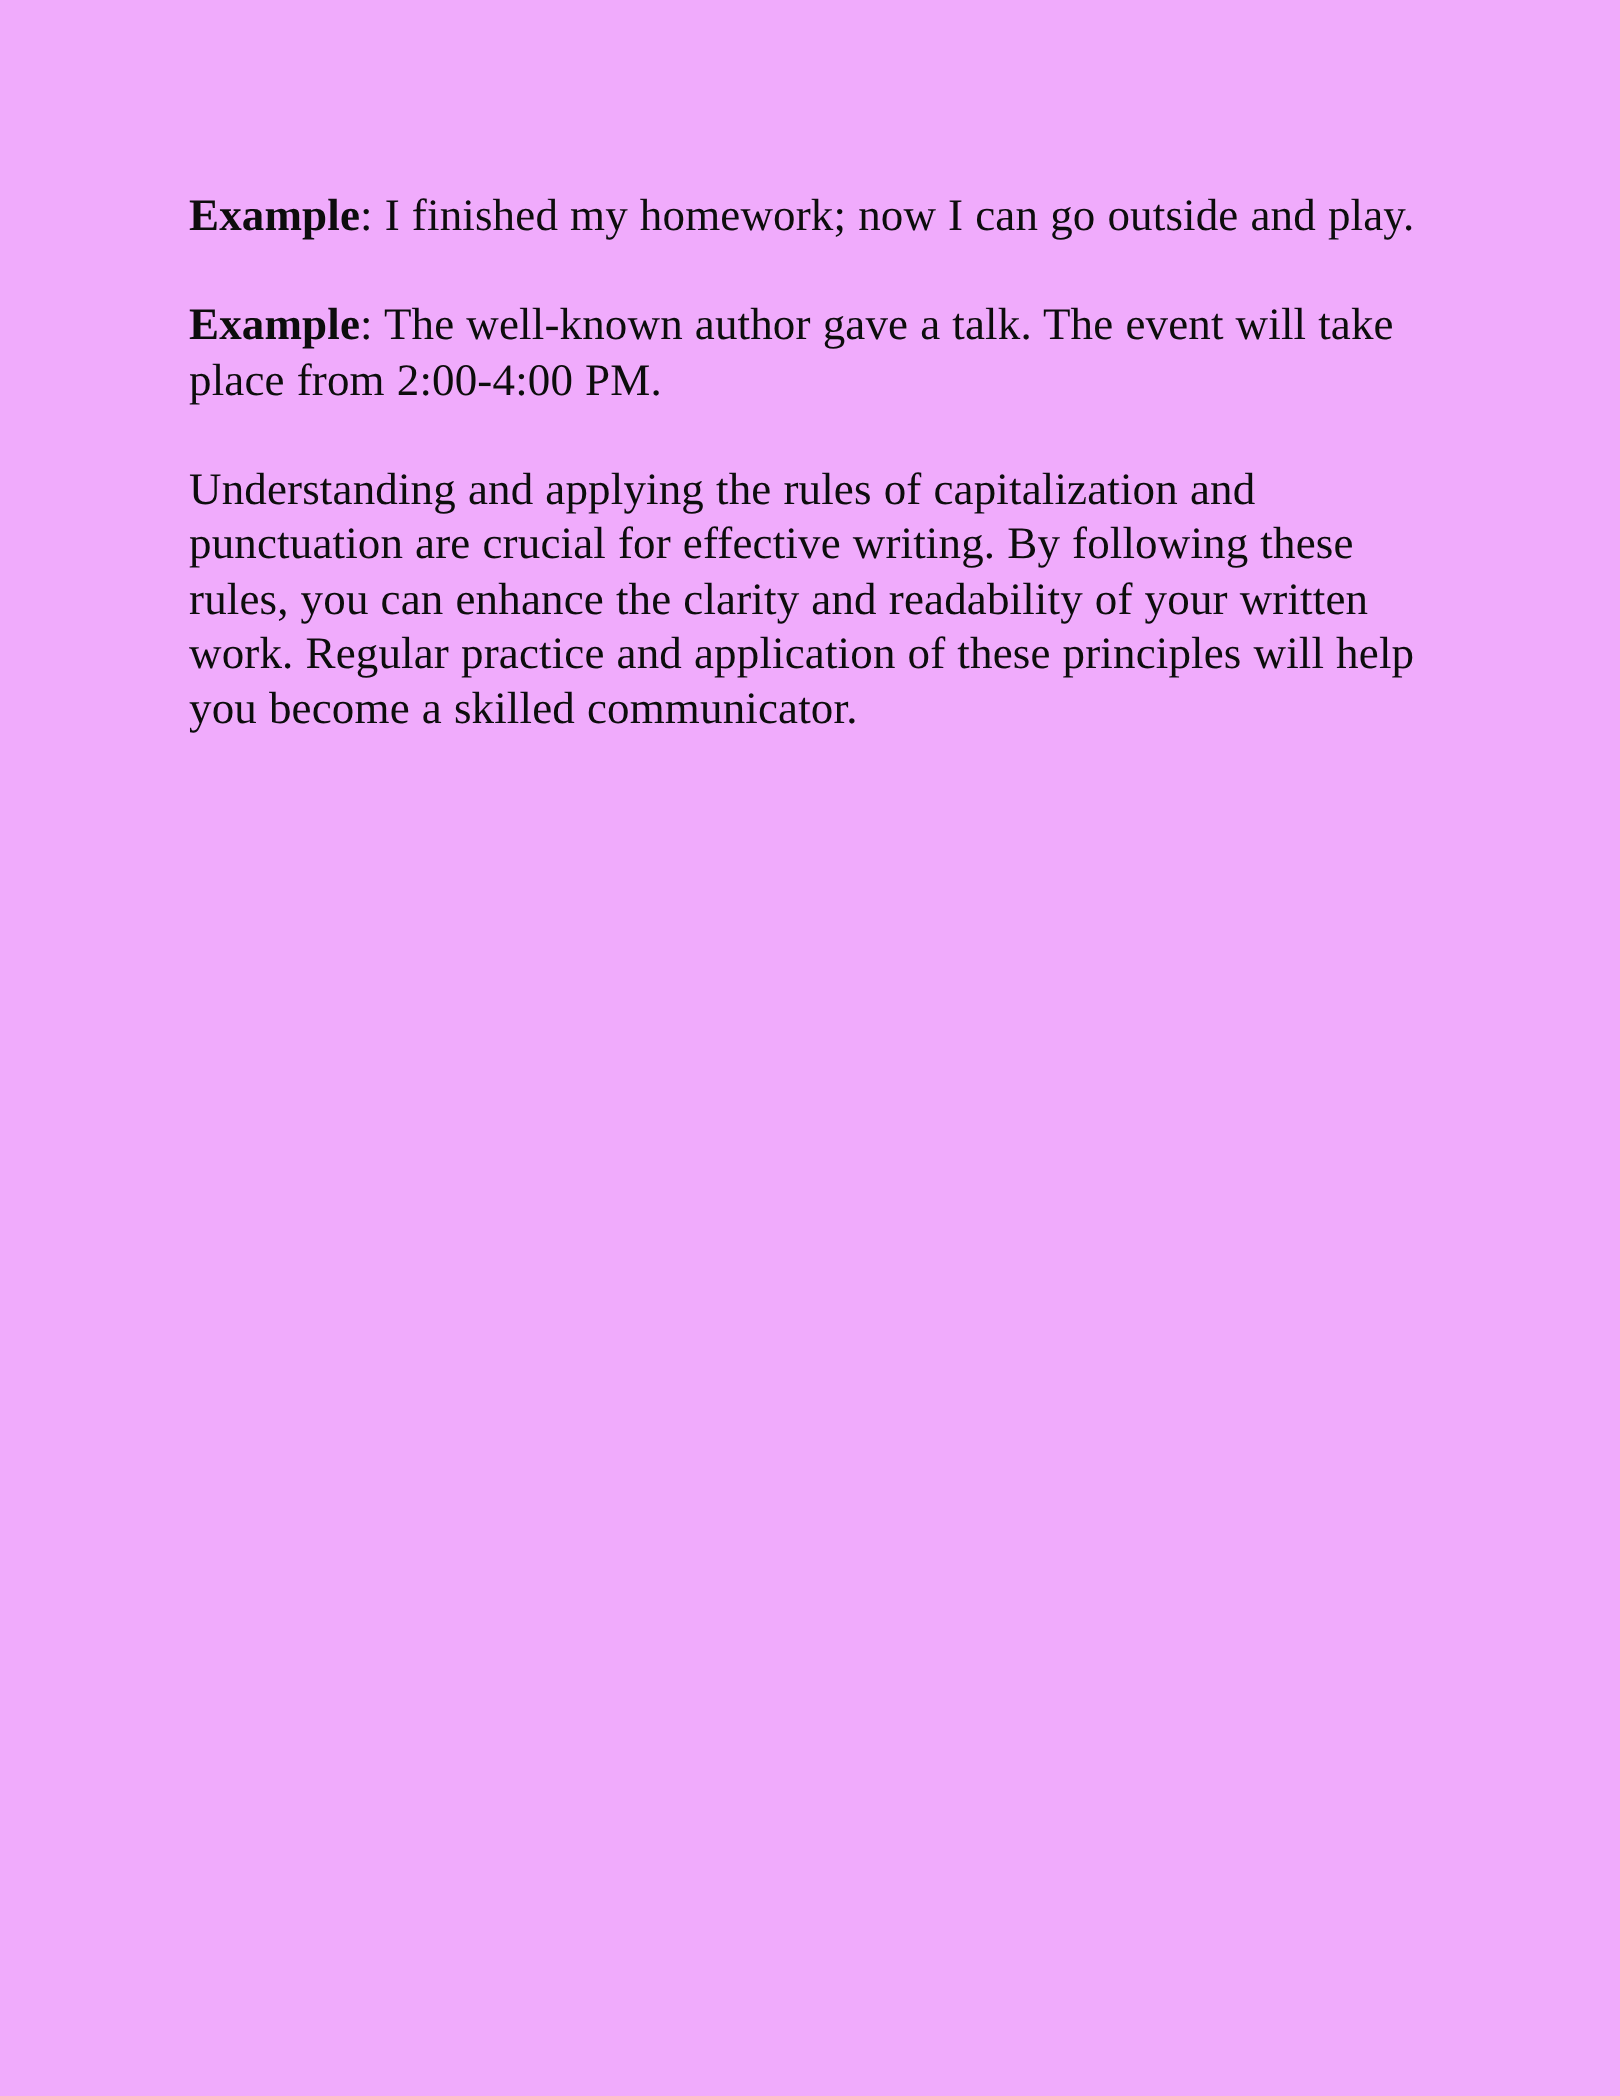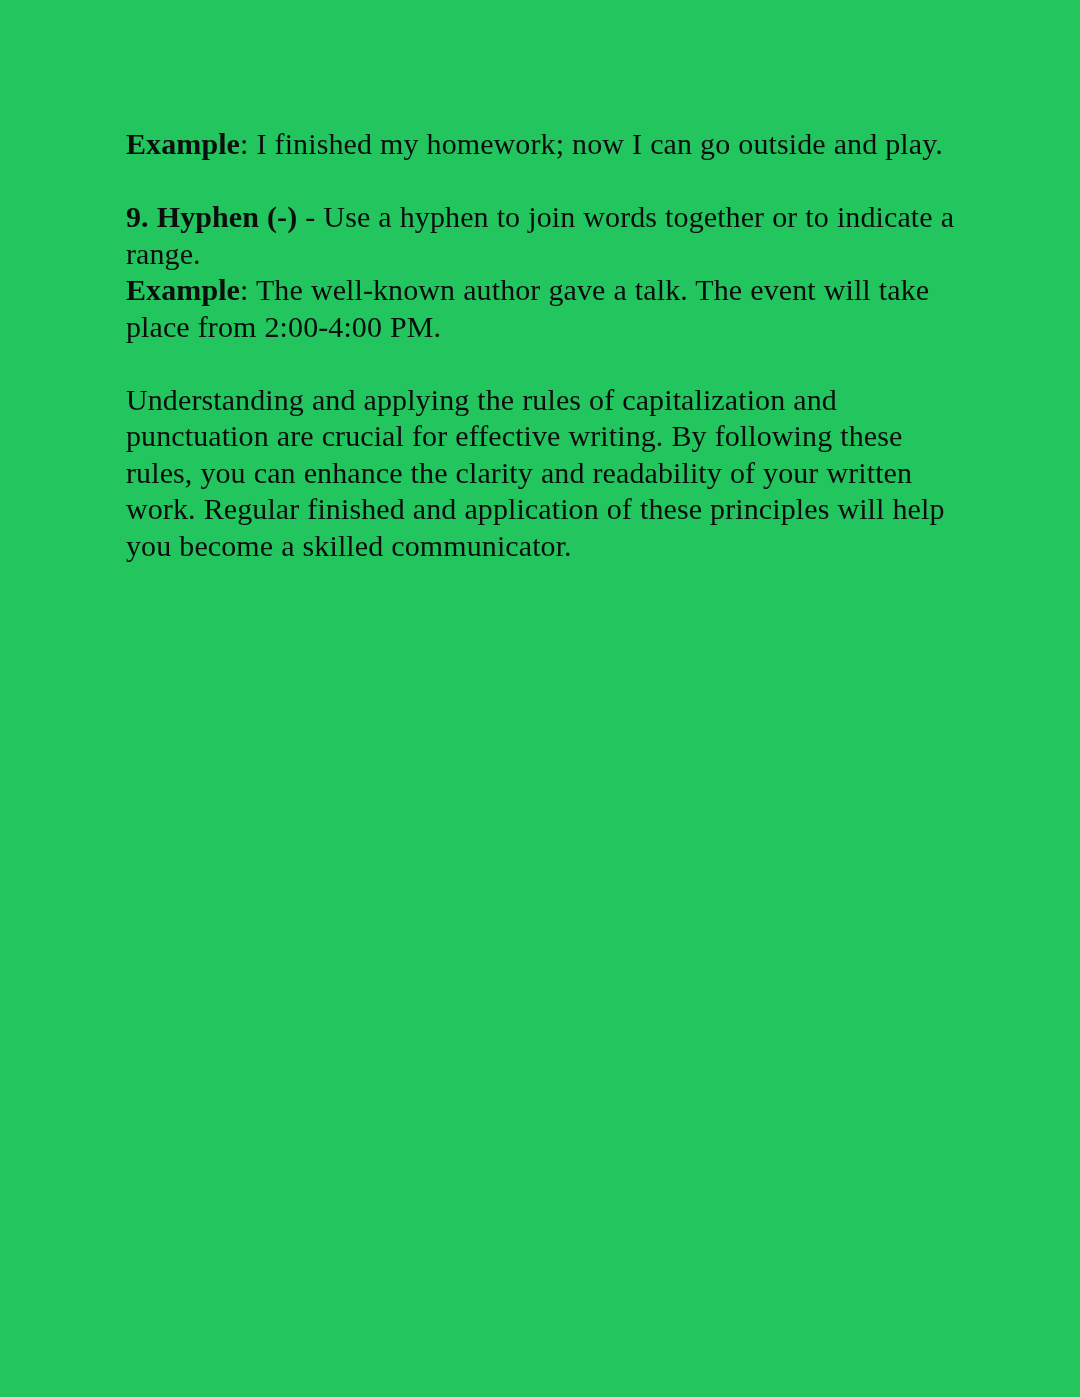--- a/index.html
+++ b/index.html
@@ -11,21 +11,21 @@
     width: 1080px;
     height: 1397px;
     font-family: "Liberation Serif", "DejaVu Serif", serif;
     color: #0d0d0d;
     -webkit-font-smoothing: antialiased;
   }
   .page {
     position: relative;
     width: 1080px;
     height: 1397px;
-    background: #22c55e;
+    background: #f0abfc;
     box-sizing: border-box;
     overflow: hidden;
   }
   .text-column {
     position: absolute;
     left: 126px;
     top: 126px;
     width: 830px;
   }
   .para {
@@ -60,23 +60,22 @@
 </head>
 <body>
 
 <div class="page">
   <div class="text-column">
 
     <p class="para"><span class="lead">Example</span><span class="inline-run">: I finished my homework; now I can go outside and play.</span></p>
 
     <div class="gap-block"></div>
 
-    <p class="para"><span class="lead">9. Hyphen (-)</span><span class="inline-run"> - Use a hyphen to join words together or to indicate a range.</span></p>
 
     <p class="para"><span class="lead">Example</span><span class="inline-run">: The well-known author gave a talk. The event will take place from 2:00-4:00 PM.</span></p>
 
     <div class="gap-block"></div>
 
 
-    <p class="para">Understanding and applying the rules of capitalization and punctuation are crucial for effective writing. By following these rules, you can enhance the clarity and readability of your written work. Regular finished and application of these principles will help you become a skilled communicator.</p>
+    <p class="para">Understanding and applying the rules of capitalization and punctuation are crucial for effective writing. By following these rules, you can enhance the clarity and readability of your written work. Regular practice and application of these principles will help you become a skilled communicator.</p>
 
   </div>
 </div>
 
 </body></html>

